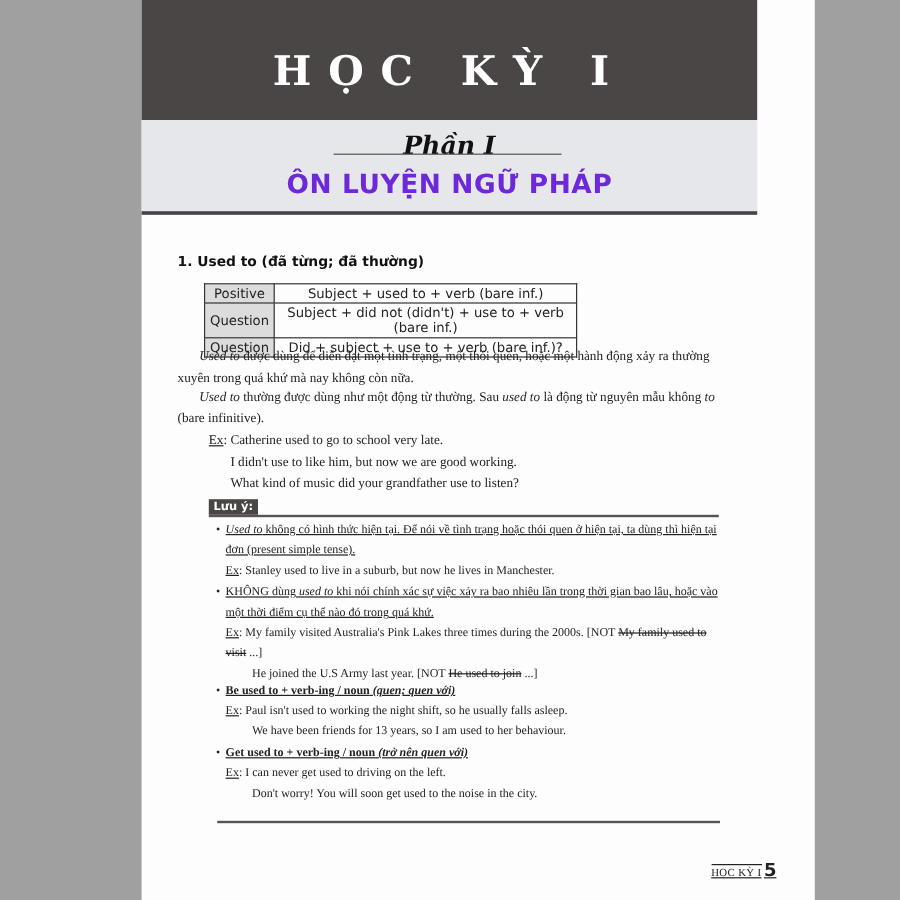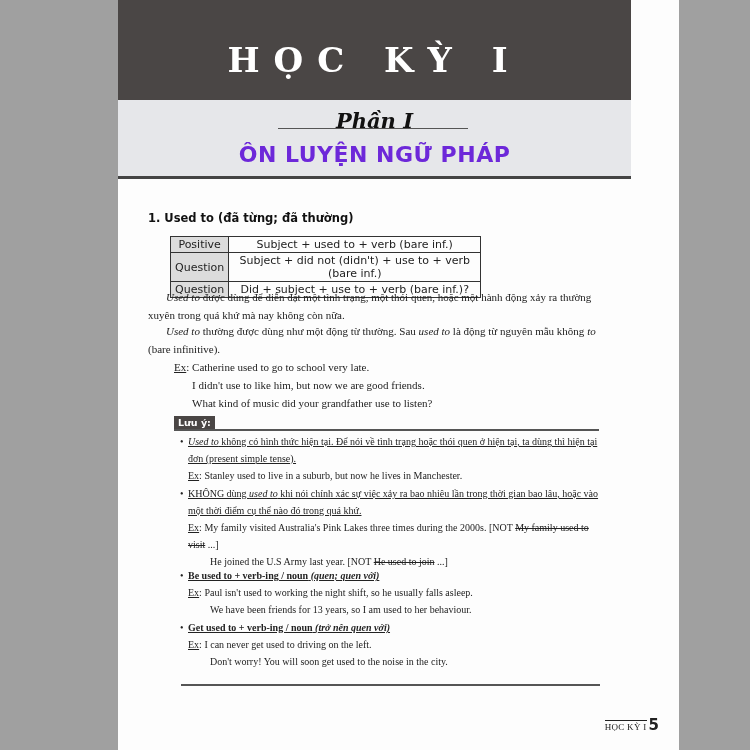--- a/index.html
+++ b/index.html
@@ -28,21 +28,21 @@
   .note-label { position:absolute; left:56px; top:416px; background:#4a4645; color:#fff; font-family:"DejaVu Sans", sans-serif; font-weight:bold; font-size:9.5px; padding:1px 4px; }
   .note-rule { position:absolute; left:56px; top:429px; width:425px; height:2px; background:#555; }
   .note { position:absolute; left:62px; width:420px; font-size:10px; line-height:17px; }
   .note .bullet { position:absolute; left:0; }
   .note .body { padding-left:8px; display:block;text-decoration:underline; }
   .note .exl { padding-left:8px; display:block; }
   .note .exl2 { padding-left:30px; display:block; }
   s { text-decoration:line-through; }
 
   .bottom-rule { position:absolute; left:63px; top:684px; width:419px; height:2px; background:#555; }
-  .footer { position:absolute; right:20px; top:716px; font-size:9px; }
+  .footer { position:absolute; right:32px; top:716px; font-size:9px;text-decoration:underline; }
   .footer .fl { border-top:1px solid #222; padding-top:1px; letter-spacing:0.3px; }
   .footer .pn { font-family:"DejaVu Sans", sans-serif; font-weight:bold; font-size:15px; margin-left:2px; }
 </style>
 </head>
 <body>
 
 <div class="page">
   <div class="header-dark"></div>
   <div class="semester-title">HỌC KỲ I</div>
   <div class="header-light"></div>
@@ -69,21 +69,21 @@
     </tr>
   </tbody>
     </table>
 
   <div class="para" style="top:288px;"><i>Used to</i><span> được dùng để diễn đạt một tình trạng, một thói quen, hoặc một hành động xảy ra thường xuyên trong quá khứ mà nay không còn nữa.</span></div>
 
   <div class="para" style="top:322px;"><i>Used to</i><span> thường được dùng như một động từ thường. Sau </span><i>used to</i><span> là động từ nguyên mẫu không </span><i>to</i><span> (bare infinitive).</span></div>
 
   <div class="ex-block" style="top:358px;">
     <span class="line"><u>Ex</u>: <span>Catherine used to go to school very late.</span></span>
-    <span class="line indent">I didn't use to like him, but now we are good friends.</span>
+    <span class="line indent">I didn't use to like him, but now we are good working.</span>
     <span class="line indent">What kind of music did your grandfather use to listen?</span>
   </div>
 
   <div class="note-label">Lưu ý:</div>
   <div class="note-rule"></div>
 
   <div class="note" style="top:433px;">
     <span class="bullet">•</span>
     <span class="body"><i>Used to</i><span> không có hình thức hiện tại. Để nói về tình trạng hoặc thói quen ở hiện tại, ta dùng thì hiện tại đơn (present simple tense).</span></span>
     <span class="exl"><u>Ex</u>: <span>Stanley used to live in a suburb, but now he lives in Manchester.</span></span>

